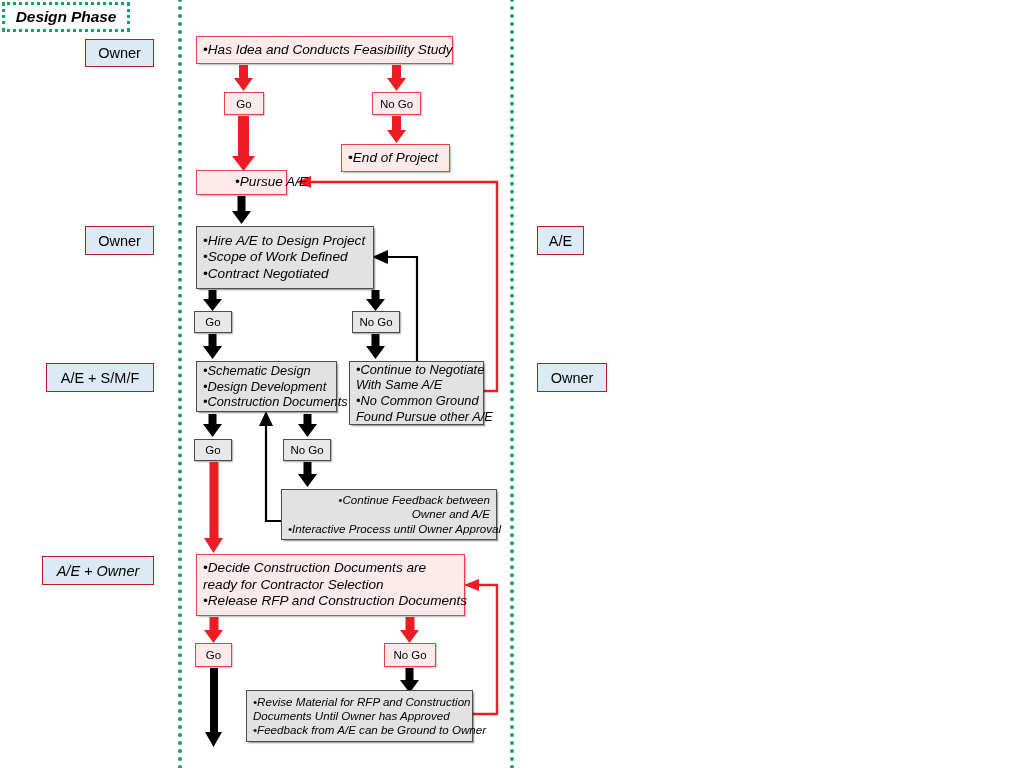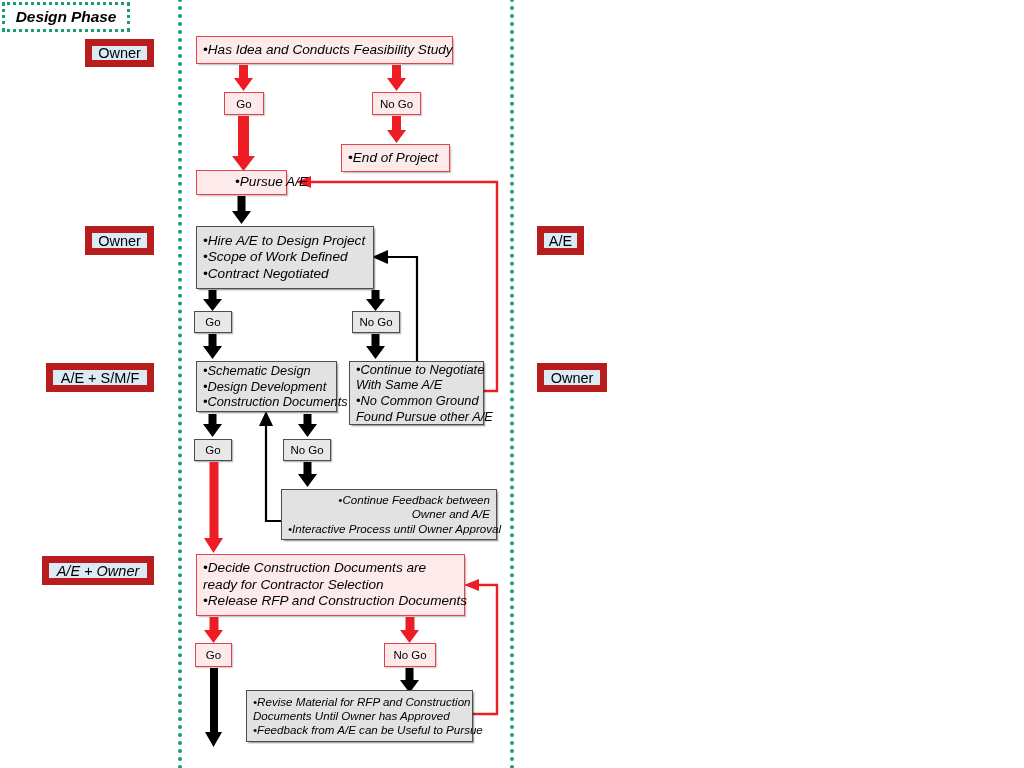--- a/index.html
+++ b/index.html
@@ -49,21 +49,21 @@
     font-style: italic;
     color: #000000;
     background: #ffffff;
     letter-spacing: -0.1px;
   }
 
   
   .role-label {
     position: absolute;
     background: #dceaf5;
-    border: 7px solid #b91c1c;
+    border: 1px solid #b91c1c;
     box-sizing: border-box;
     display: flex;
     align-items: center;
     justify-content: center;
     font-size: 14.5px;
     color: #000000;
     white-space: nowrap;
   }
 
   
@@ -327,17 +327,17 @@
 
   <svg class="arrow" style="left:400px; top:668px; width:20px; height:26px;">
     <rect x="5.5" y="0" width="8" height="14" fill="#000000"></rect>
     <polygon points="0,12 19,12 9.5,25" fill="#000000"></polygon>
   </svg>
 
   <div class="node gray t12" style="left:246px; top:690px; width:227px; height:52px;">
     <div class="lines">
       <span class="ln">•Revise Material for RFP and Construction</span>
       <span class="ln">Documents Until Owner has Approved</span>
-      <span class="ln">•Feedback from A/E can be Useful to Pursue</span>
+      <span class="ln">•Feedback from A/E can be Ground to Owner</span>
     </div>
   </div>
 
 </div>
 
 </body></html>

